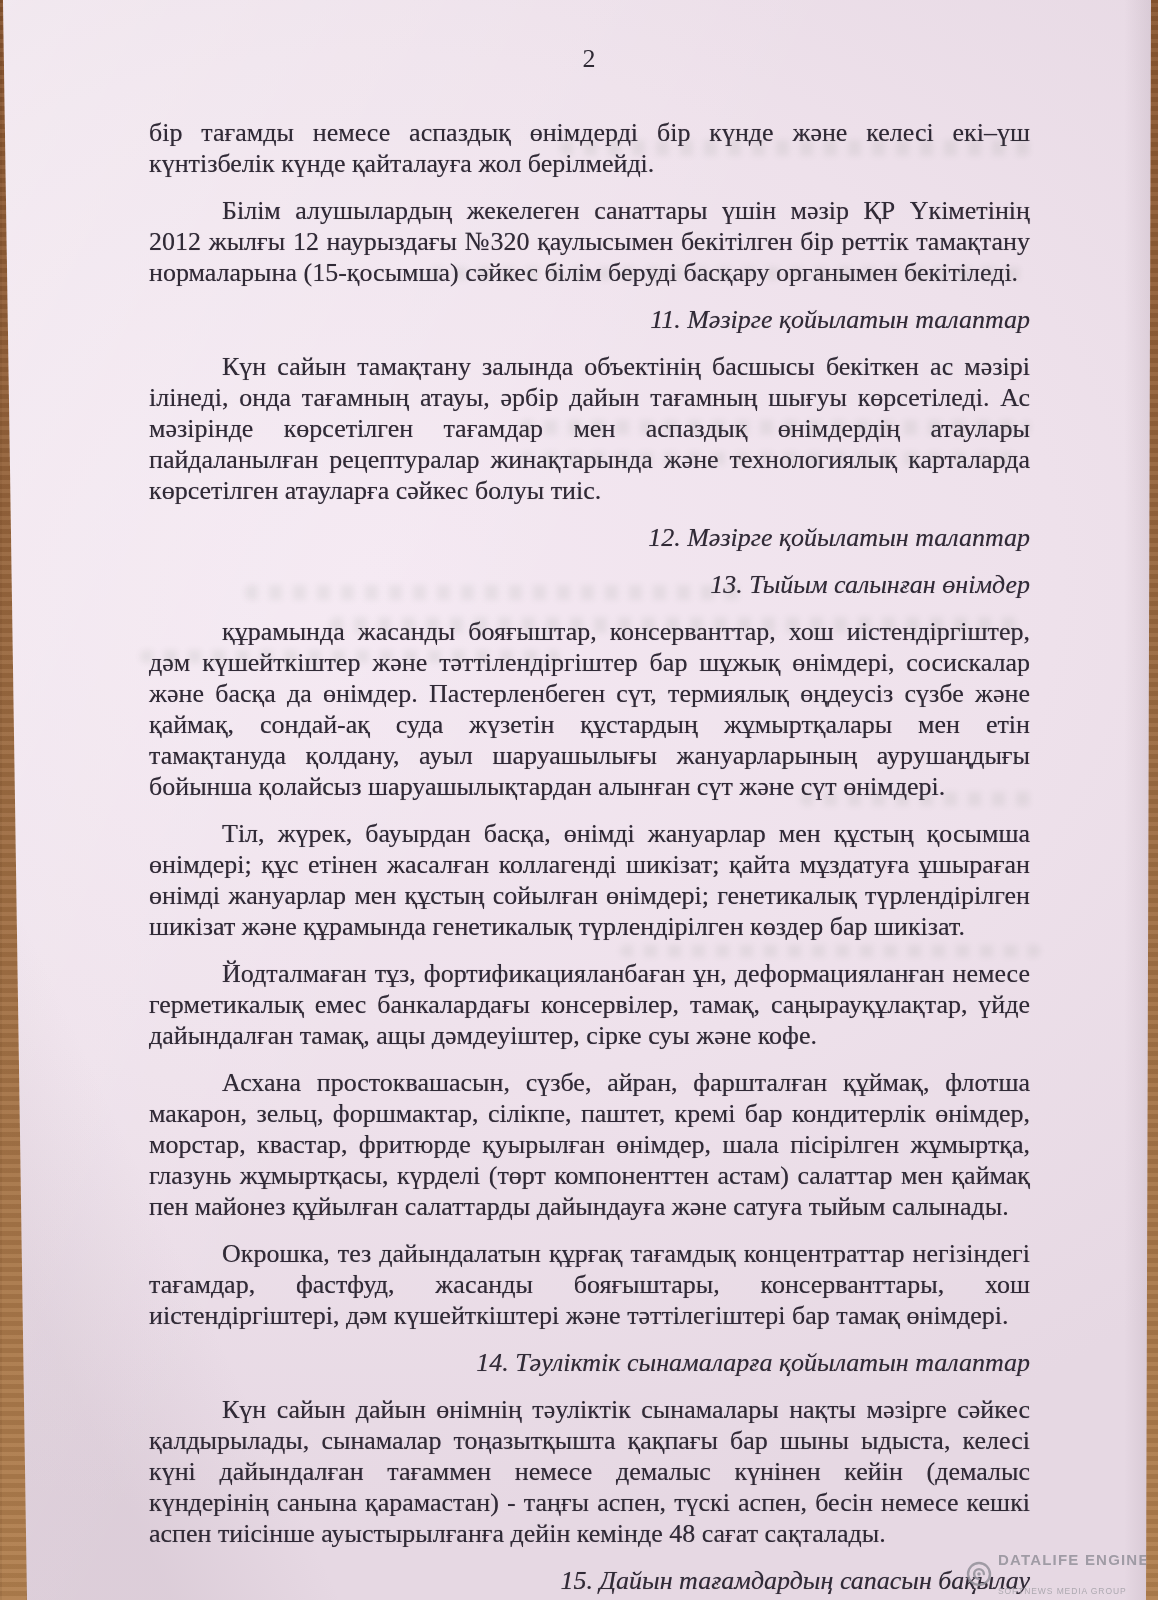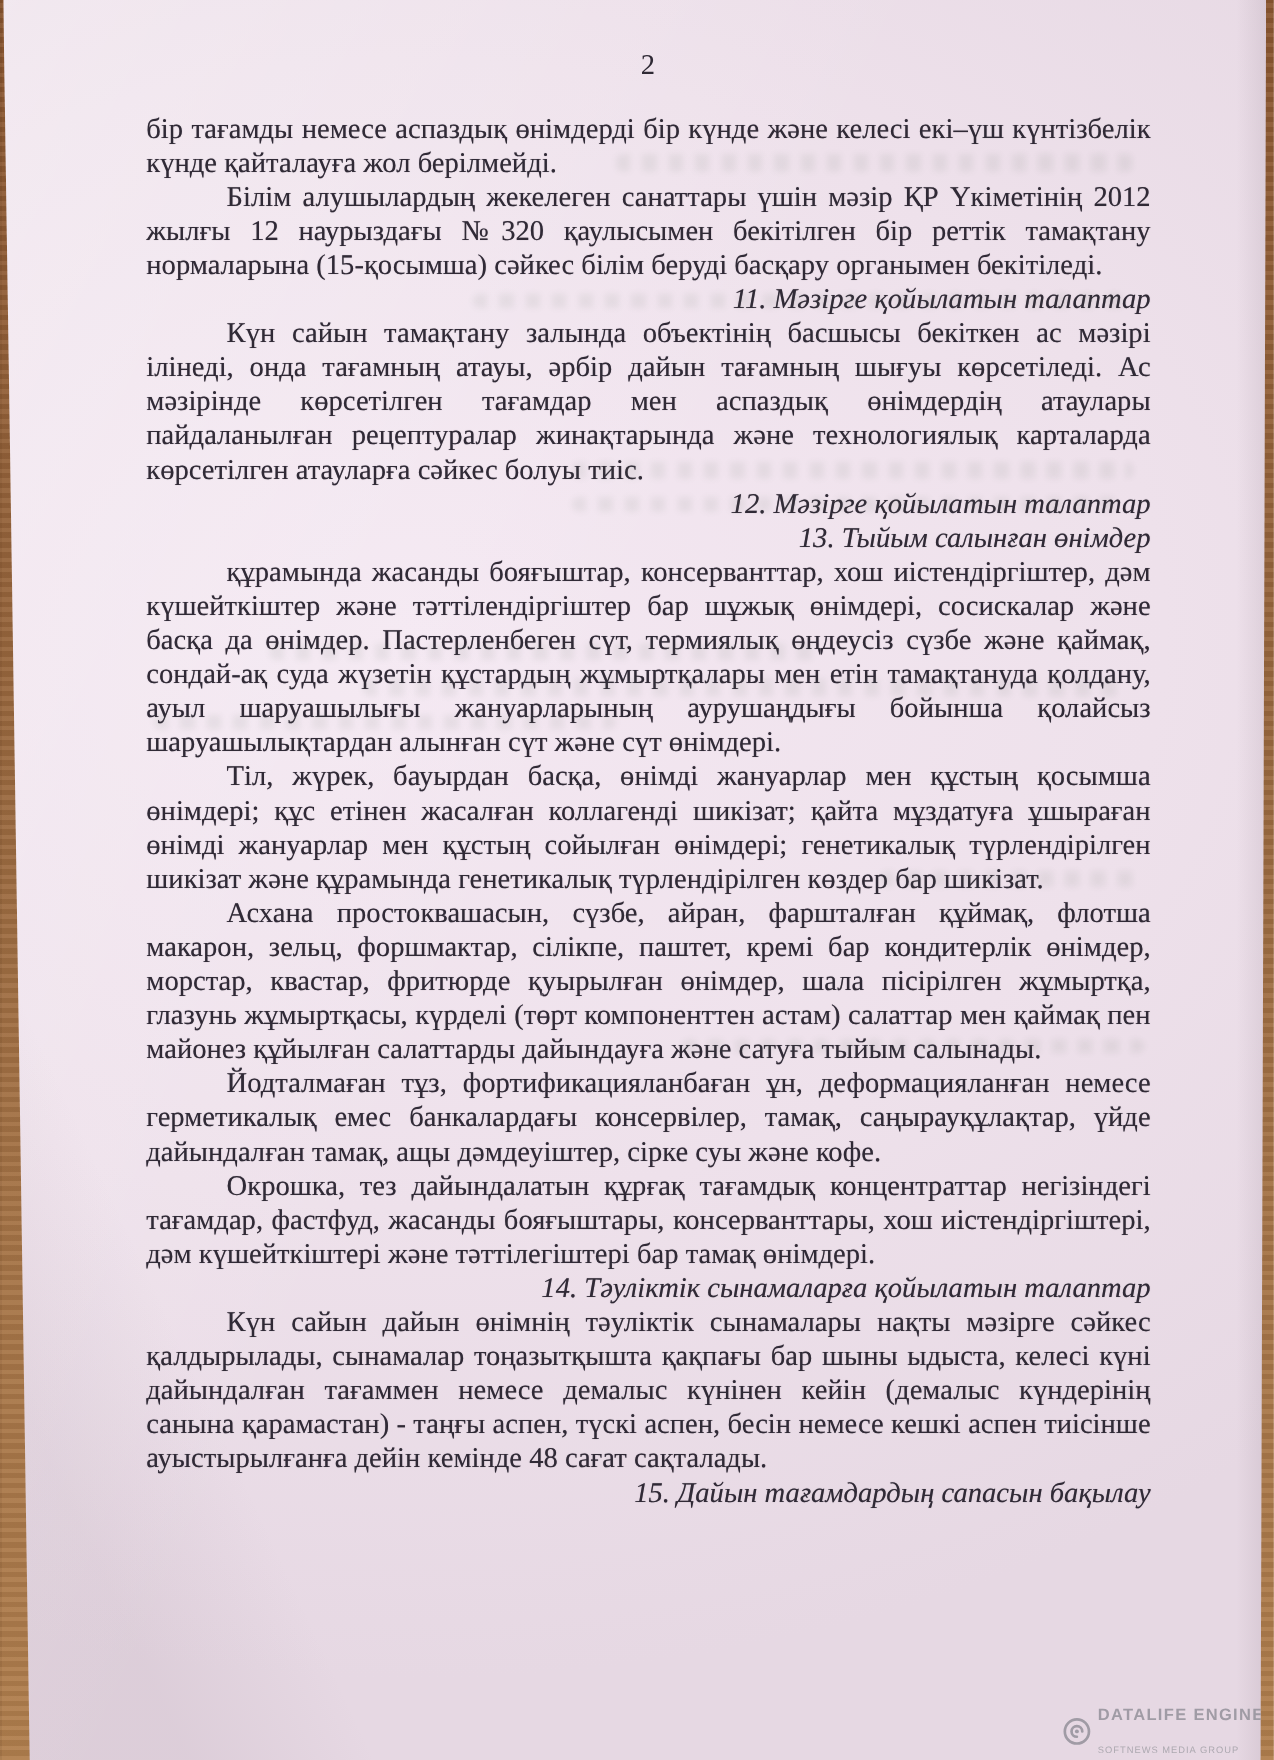--- a/index.html
+++ b/index.html
@@ -24,21 +24,21 @@
   .page-number{
     position:absolute;top:44px;left:133px;width:912px;
     text-align:center;font-size:26px;color:#2f2a35;
   }
   .doc-body{
     position:absolute;top:101px;left:133px;width:913px;
     font-size:26px;line-height:31px;color:#302a36;
     text-align:justify;
     text-shadow:0 0 .7px rgba(48,42,54,.55);
   }
-  .doc-body p{margin:0;padding:0;}
+  .doc-body p{margin:16px;padding:0;}
   .doc-body p.indented{text-indent:73px;font-family:Liberation Serif, serif;}
   .doc-body p.heading{font-style:italic;text-indent:73px;text-align:right;}
   
   .smudge{
     position:absolute;border-radius:6px;
     background:repeating-linear-gradient(90deg, rgba(96,112,96,.55) 0 13px, rgba(0,0,0,0) 13px 24px);
     filter:blur(3px);opacity:.16;pointer-events:none;
   }
   .watermark{
     position:absolute;left:966px;top:1552px;
@@ -65,22 +65,22 @@
 
   <div class="doc-body" id="doc-body">
       <p class="">бір тағамды немесе аспаздық өнімдерді бір күнде және келесі екі–үш күнтізбелік күнде қайталауға жол берілмейді.</p>
       <p class="indented">Білім алушылардың жекелеген санаттары үшін мәзір ҚР Үкіметінің 2012 жылғы 12 наурыздағы №320 қаулысымен бекітілген бір реттік тамақтану нормаларына (15-қосымша) сәйкес білім беруді басқару органымен бекітіледі.</p>
       <p class="heading">11. Мәзірге қойылатын талаптар</p>
       <p class="indented">Күн сайын тамақтану залында объектінің басшысы бекіткен ас мәзірі ілінеді, онда тағамның атауы, әрбір дайын тағамның шығуы көрсетіледі. Ас мәзірінде көрсетілген тағамдар мен аспаздық өнімдердің атаулары пайдаланылған рецептуралар жинақтарында және технологиялық карталарда көрсетілген атауларға сәйкес болуы тиіс.</p>
       <p class="heading">12. Мәзірге қойылатын талаптар</p>
       <p class="heading">13. Тыйым салынған өнімдер</p>
       <p class="indented">құрамында жасанды бояғыштар, консерванттар, хош иістендіргіштер, дәм күшейткіштер және тәттілендіргіштер бар шұжық өнімдері, сосискалар және басқа да өнімдер. Пастерленбеген сүт, термиялық өңдеусіз сүзбе және қаймақ, сондай-ақ суда жүзетін құстардың жұмыртқалары мен етін тамақтануда қолдану, ауыл шаруашылығы жануарларының аурушаңдығы бойынша қолайсыз шаруашылықтардан алынған сүт және сүт өнімдері.</p>
       <p class="indented">Тіл, жүрек, бауырдан басқа, өнімді жануарлар мен құстың қосымша өнімдері; құс етінен жасалған коллагенді шикізат; қайта мұздатуға ұшыраған өнімді жануарлар мен құстың сойылған өнімдері; генетикалық түрлендірілген шикізат және құрамында генетикалық түрлендірілген көздер бар шикізат.</p>
+      <p class="indented">Йодталмаған тұз, фортификацияланбаған ұн, деформацияланған немесе герметикалық емес банкалардағы консервілер, тамақ, саңырауқұлақтар, үйде дайындалған тамақ, ащы дәмдеуіштер, сірке суы және кофе.</p>
       <p class="indented">Асхана простоквашасын, сүзбе, айран, фаршталған құймақ, флотша макарон, зельц, форшмактар, сілікпе, паштет, кремі бар кондитерлік өнімдер, морстар, квастар, фритюрде қуырылған өнімдер, шала пісірілген жұмыртқа, глазунь жұмыртқасы, күрделі (төрт компоненттен астам) салаттар мен қаймақ пен майонез құйылған салаттарды дайындауға және сатуға тыйым салынады.</p>
-      <p class="indented">Йодталмаған тұз, фортификацияланбаған ұн, деформацияланған немесе герметикалық емес банкалардағы консервілер, тамақ, саңырауқұлақтар, үйде дайындалған тамақ, ащы дәмдеуіштер, сірке суы және кофе.</p>
       <p class="indented">Окрошка, тез дайындалатын құрғақ тағамдық концентраттар негізіндегі тағамдар, фастфуд, жасанды бояғыштары, консерванттары, хош иістендіргіштері, дәм күшейткіштері және тәттілегіштері бар тамақ өнімдері.</p>
       <p class="heading">14. Тәуліктік сынамаларға қойылатын талаптар</p>
       <p class="indented">Күн сайын дайын өнімнің тәуліктік сынамалары нақты мәзірге сәйкес қалдырылады, сынамалар тоңазытқышта қақпағы бар шыны ыдыста, келесі күні дайындалған тағаммен немесе демалыс күнінен кейін (демалыс күндерінің санына қарамастан) - таңғы аспен, түскі аспен, бесін немесе кешкі аспен тиісінше ауыстырылғанға дейін кемінде 48 сағат сақталады.</p>
       <p class="heading">15. Дайын тағамдардың сапасын бақылау</p>
     </div>
 
   <div id="smudges">
       <div class="smudge" style="left: 560px; top: 140px; width: 470px; height: 16px;"></div>
       <div class="smudge" style="left: 430px; top: 267px; width: 600px; height: 13px;"></div>
       <div class="smudge" style="left: 520px; top: 420px; width: 510px; height: 15px;"></div>

